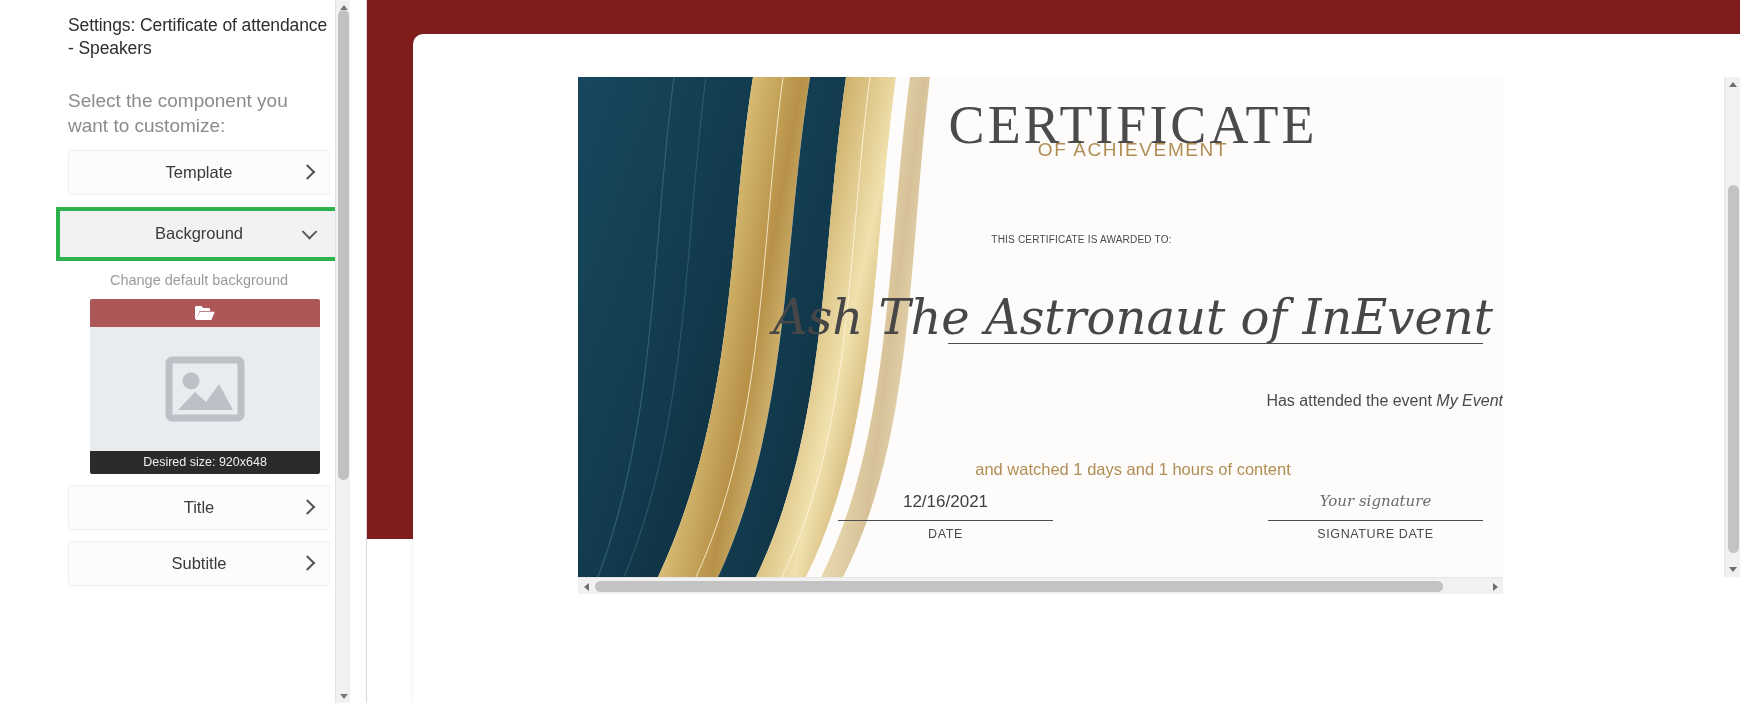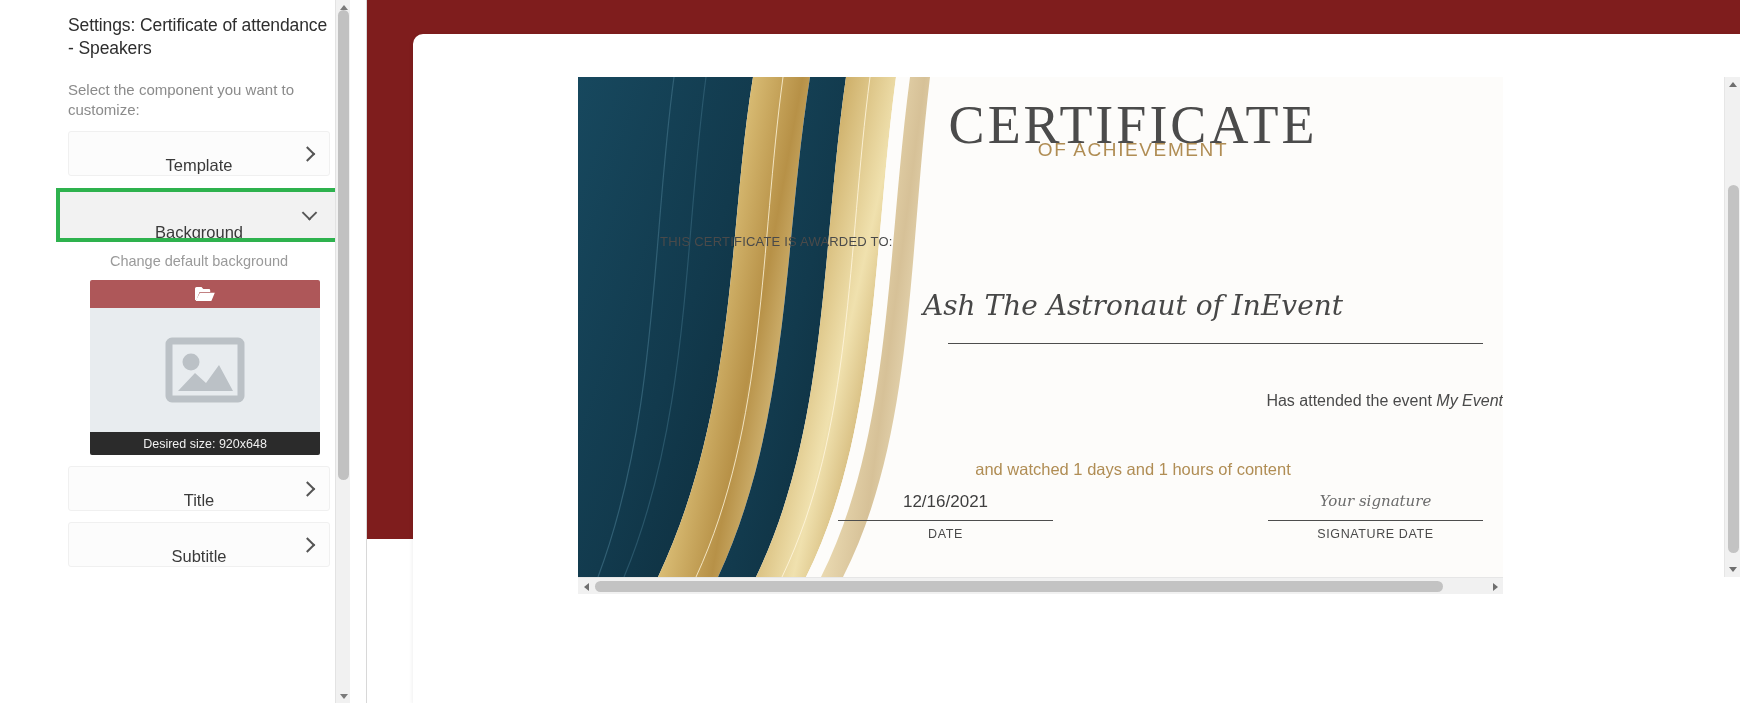--- a/index.html
+++ b/index.html
@@ -22,36 +22,36 @@
 
   #panel-title {
     font-size: 17.5px;
     color: #2e2e2e;
     line-height: 1.32;
     padding-top: 14px;
     font-weight: 400;
     letter-spacing: -0.1px;
   }
   #panel-subtitle {
-    font-size: 15px;
+    font-size: 19px;
     color: #8b8b8b;
     line-height: 1.33;
-    margin-top: 20px;
+    margin-top: 28px;
     font-weight: 400;
   }
 
   .accordion-item {
     position: relative;
     height: 45px;
     margin-top: 11px;
     background: #fcfcfc;
     border: 1px solid #f0f0f0;
     border-radius: 3px;
     display: flex;
-    align-items: flex-end;
+    align-items: center;
     justify-content: center;
     cursor: pointer;
   }
   .accordion-item .acc-label {
     font-size: 16.5px;
     color: #3a3a3a;
     font-weight: 400;
   }
   .accordion-item .chev {
     position: absolute;
@@ -193,32 +193,32 @@
     position: absolute; top: 62px; left: 0; width: 100%;
     text-align: center;
     font-family: Liberation Sans, sans-serif;
     font-size: 19px;
     letter-spacing: 1.6px;
     color: #b08d54;
     padding-left: 185px;
   }
   .awarded-to {
     position: absolute; top: 157px; left: 0; width: 100%;
-    text-align: left;
-    font-size: 13px;
+    text-align: center;
+    font-size: 10px;
     letter-spacing: 0.2px;
     color: #4a4a4a;
     padding-left: 82px;
   }
   .recipient {
     position: absolute; top: 212px; left: 0; width: 100%;
     text-align: center;
     font-family: "DejaVu Serif", serif;
     font-style: italic;
-    font-size: 28px;
+    font-size: 48px;
     color: #474747;
     padding-left: 185px;
     white-space: nowrap;
   }
   .name-rule {
     position: absolute; top: 266px; left: 370px;
     width: 535px; height: 1px;
     background: #4d4d4d;
   }
   .event-line {

